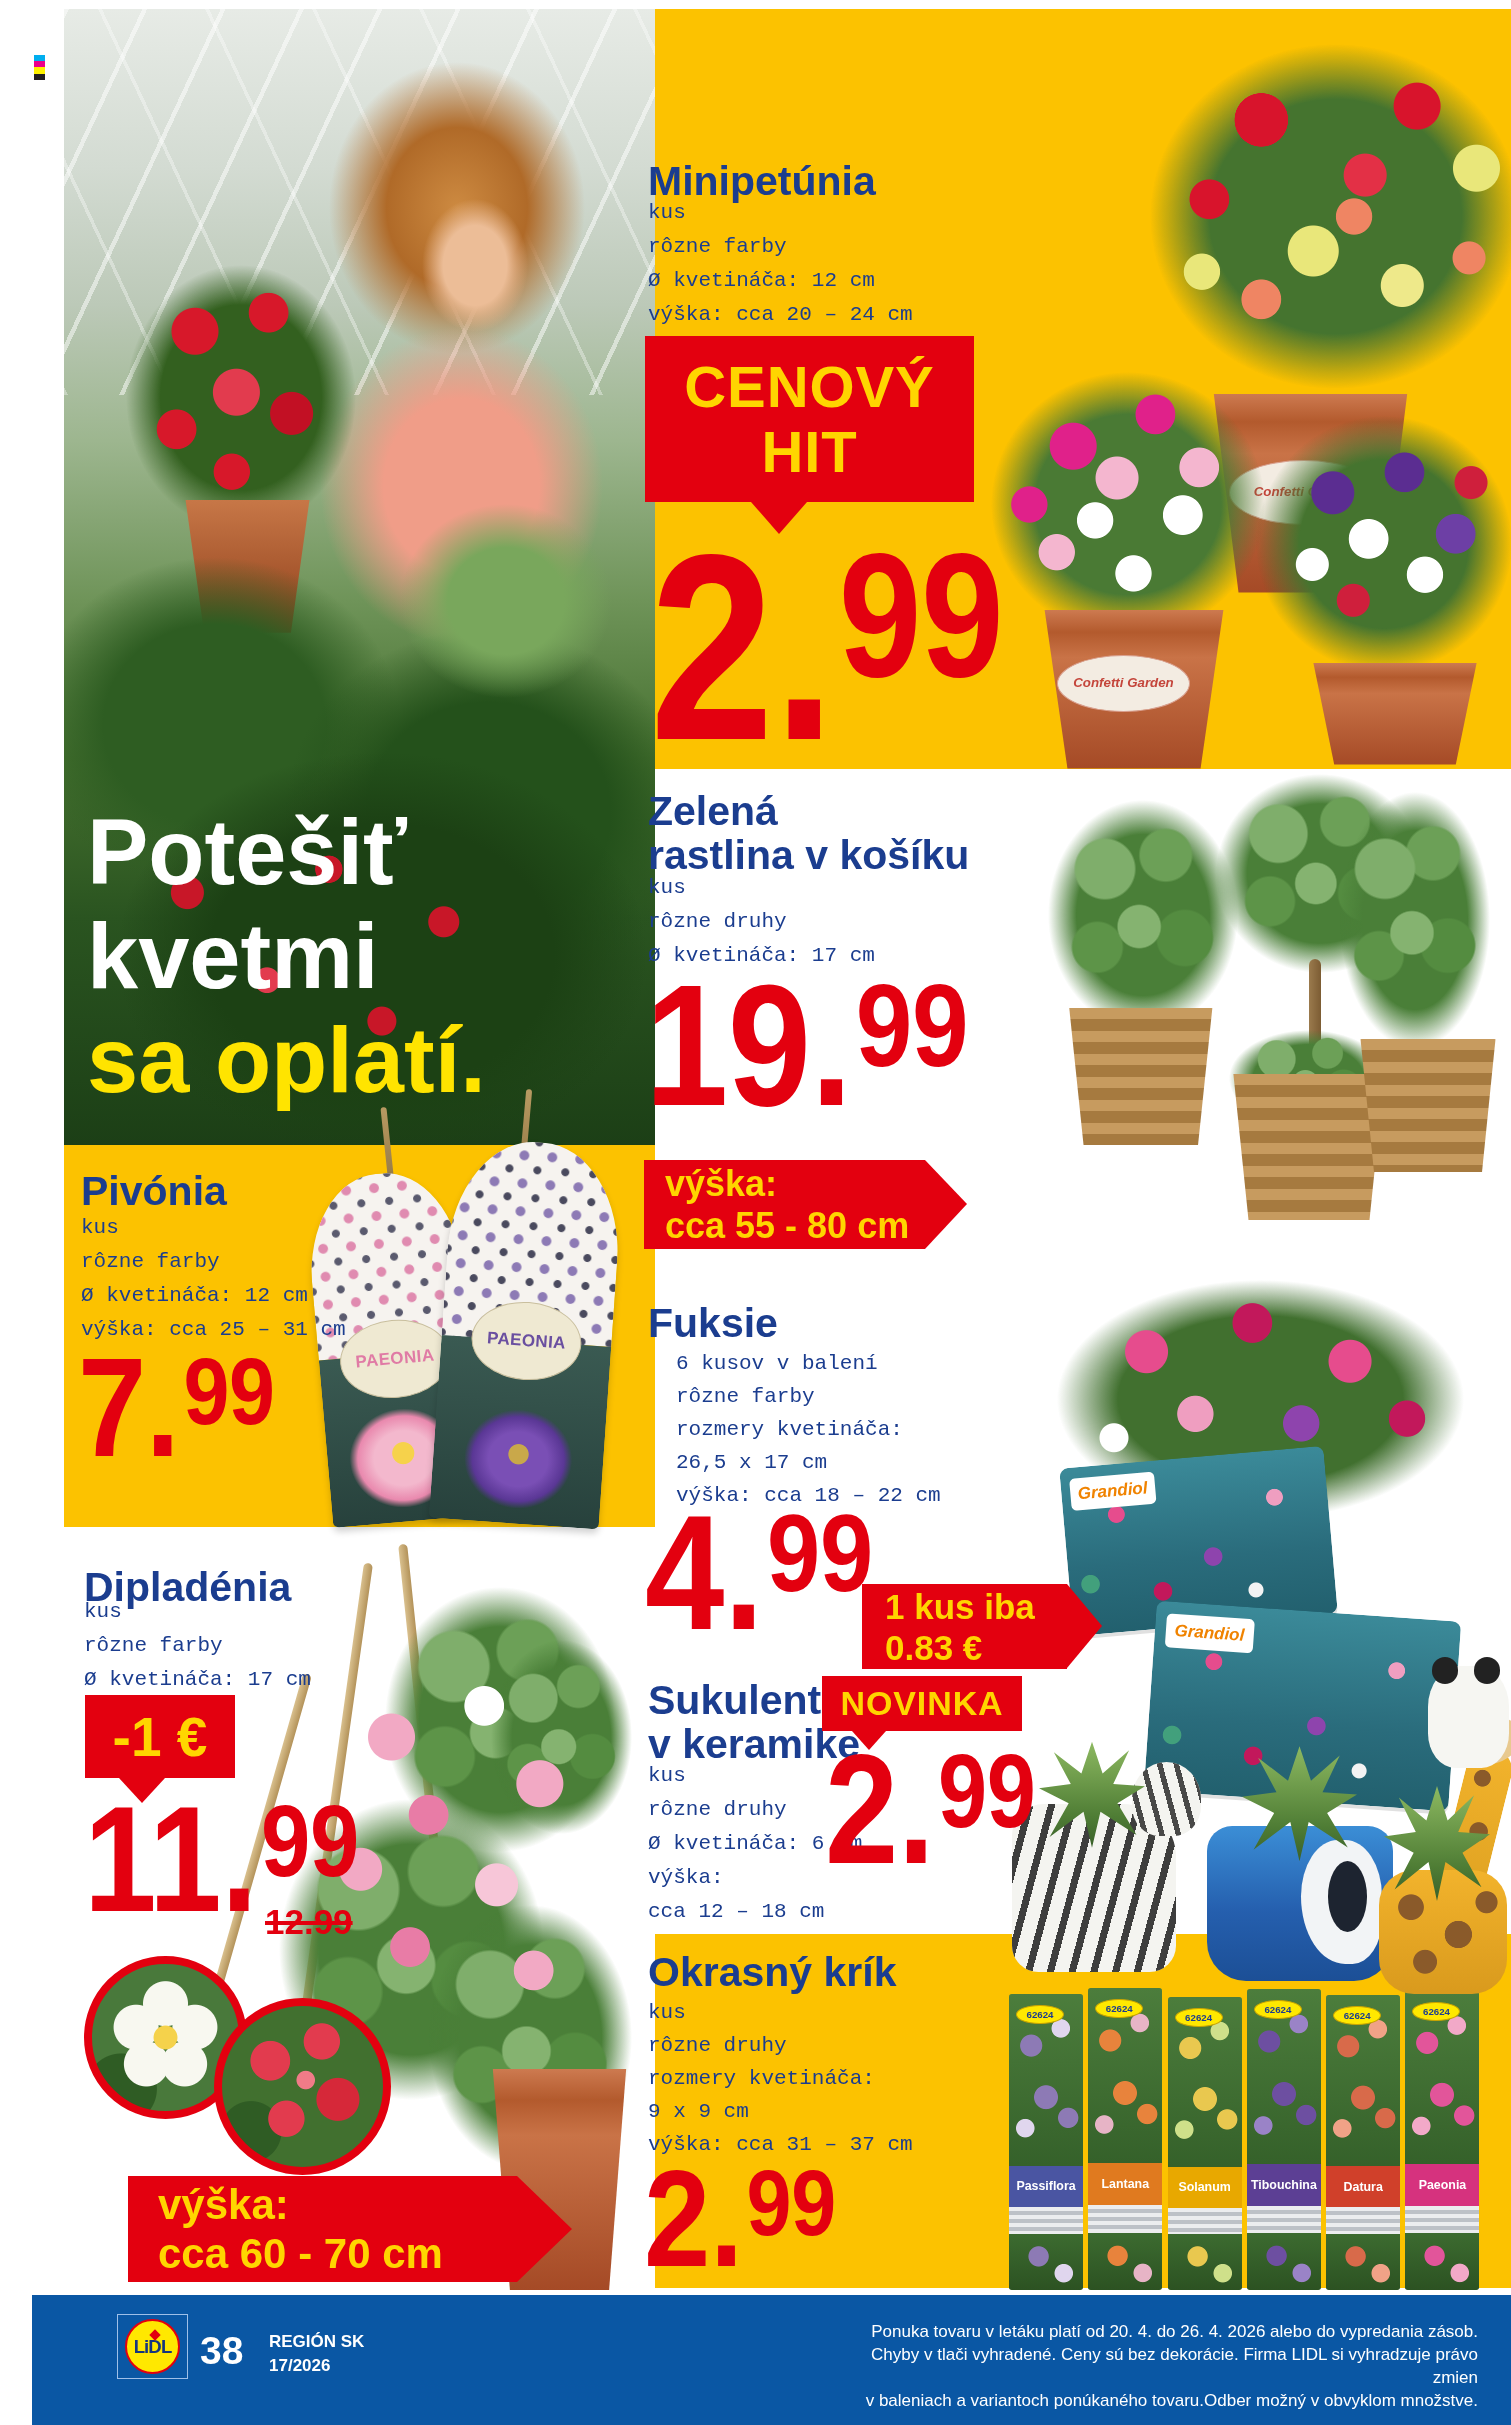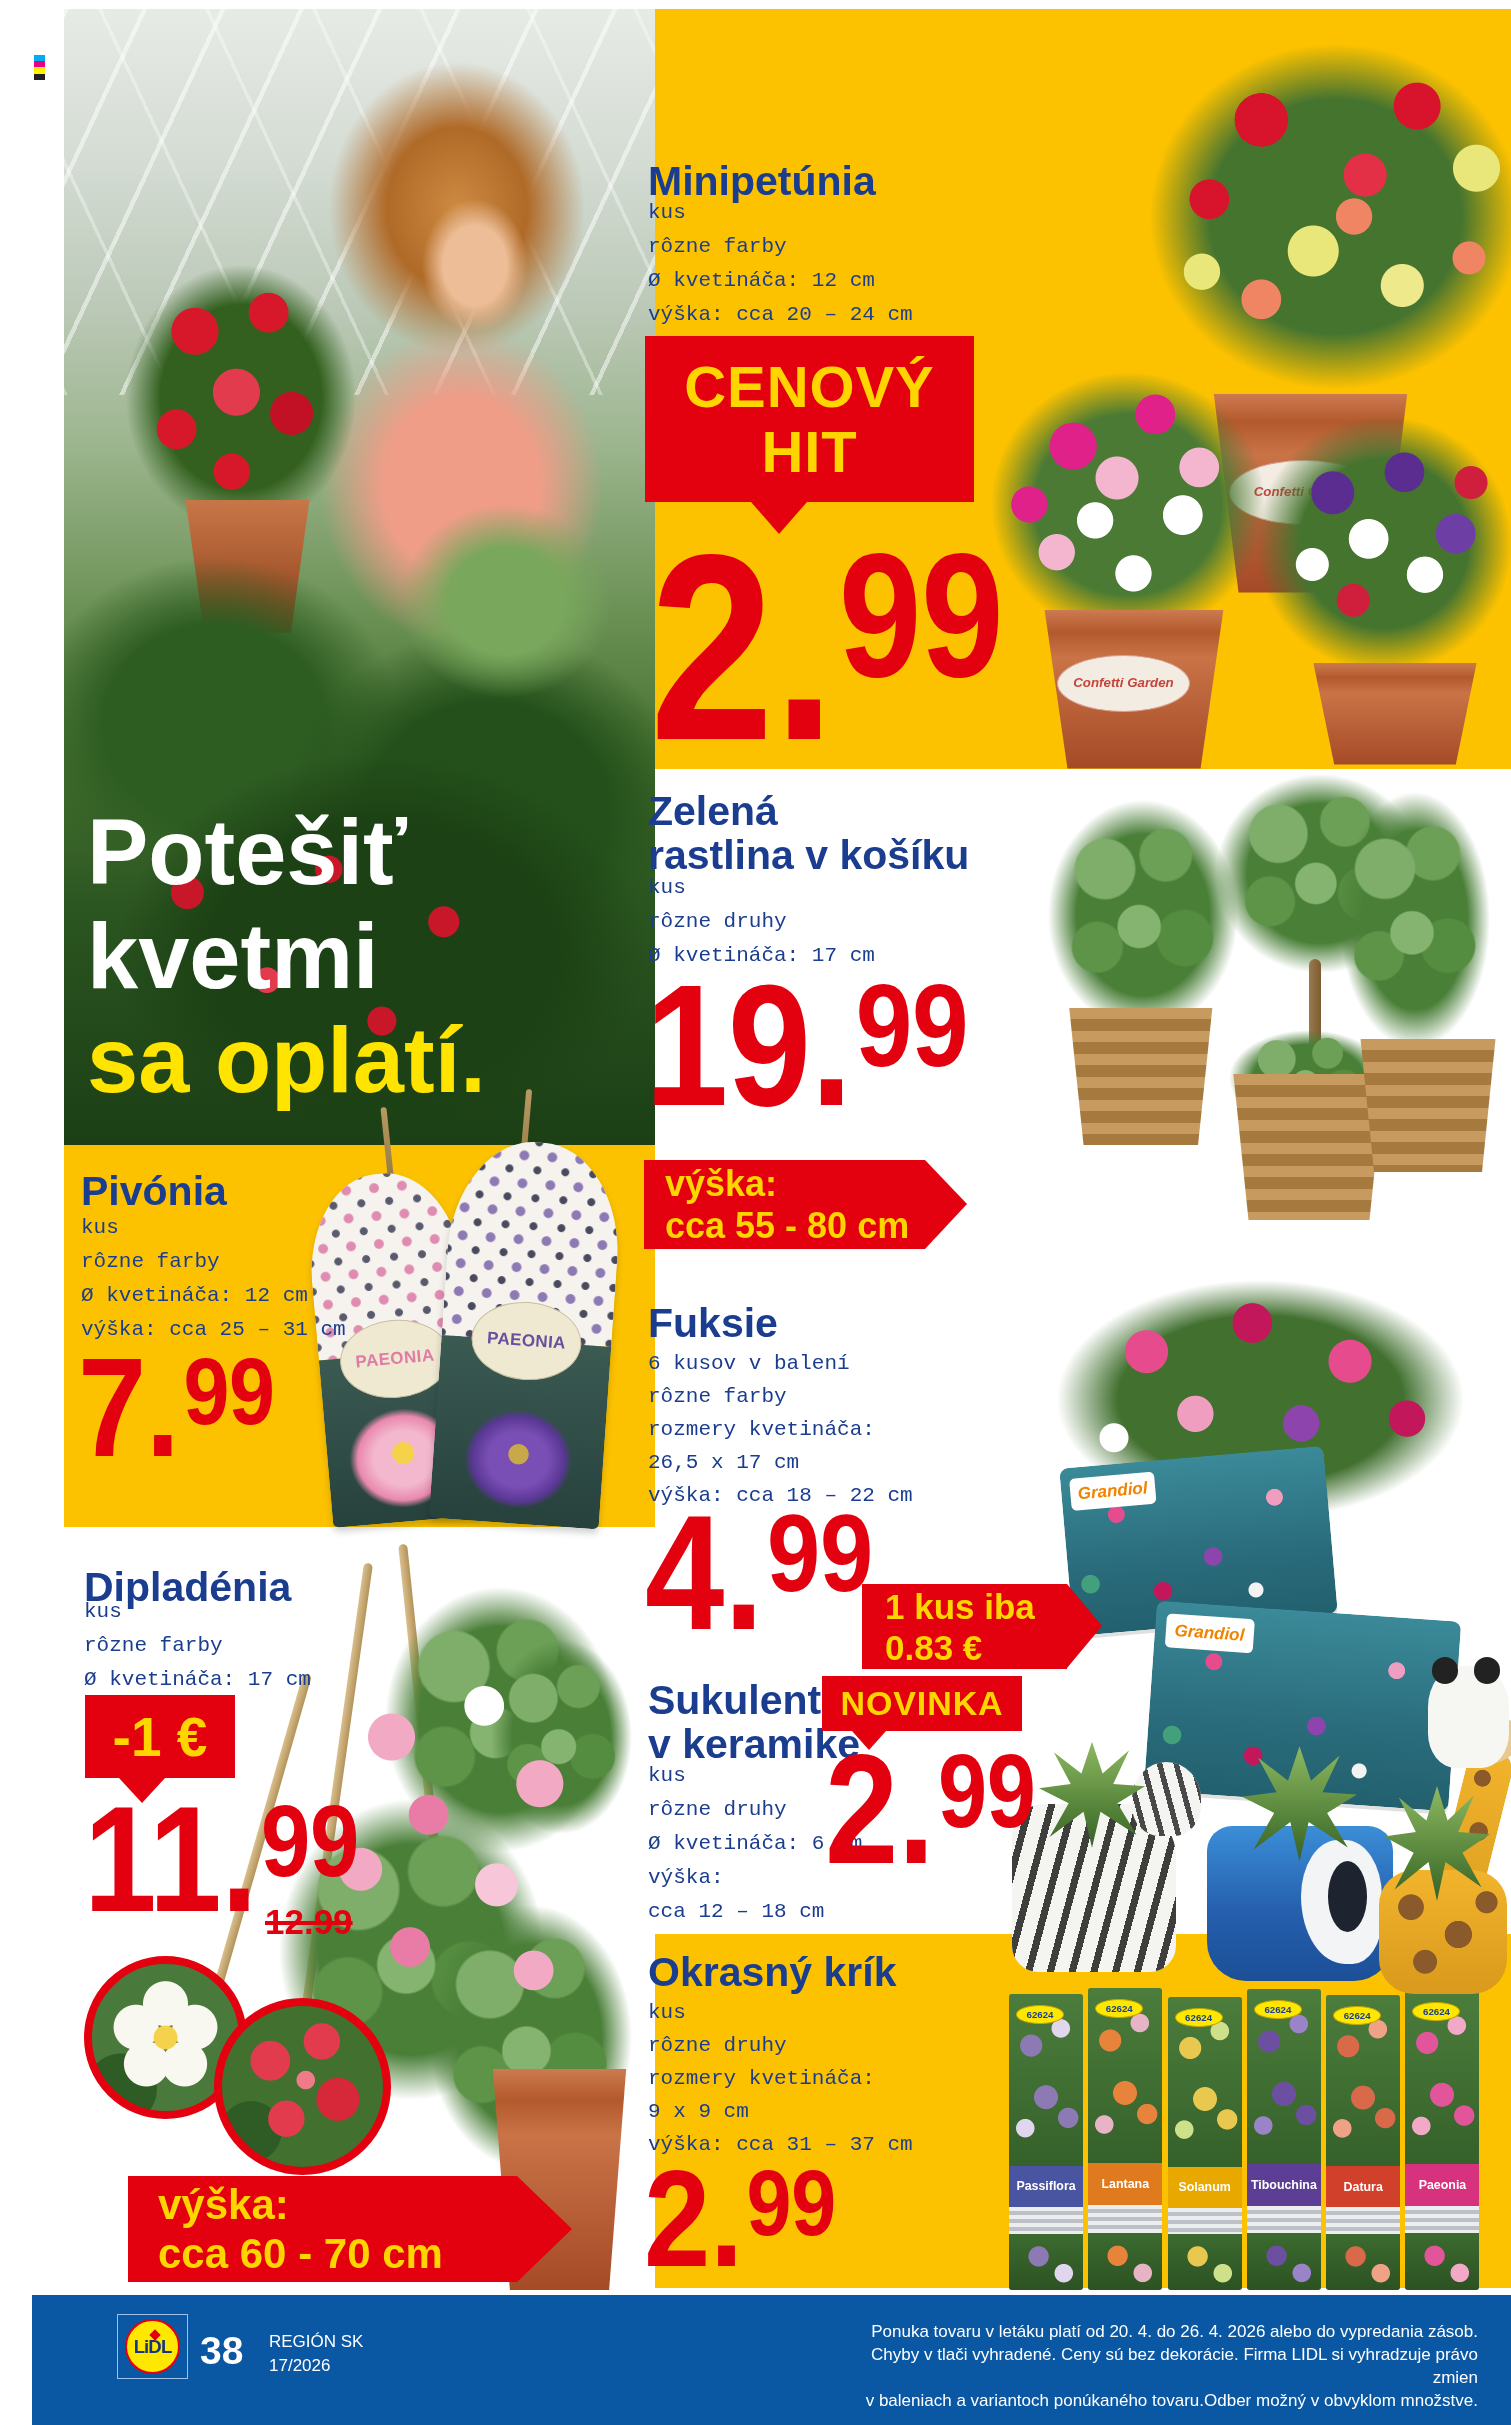--- a/index.html
+++ b/index.html
@@ -256,21 +256,21 @@
 
   
   #footer{left:0;top:2295px;width:1512px;height:131px;background:var(--blue);z-index:8;}
   #lidl-logo{position:absolute;left:85px;top:19.4px;width:71px;height:65px;background:var(--blue);
     border:1.8px solid #9fc0e8;display:flex;align-items:center;justify-content:center;}
   #lidl-circle{position:relative;width:55px;height:55px;background:#ffe800;border:2.7px solid var(--red);
     border-radius:50%;display:flex;align-items:center;justify-content:center;}
   #lidl-circle span{font-size:18.6px;font-weight:700;color:#15357e;letter-spacing:-0.9px;}
   #lidl-dot{position:absolute;width:8px;height:8px;background:var(--red);top:9.7px;left:24px;transform:rotate(45deg);}
   #page-number{position:absolute;left:168px;top:34px;color:#fff;font-weight:700;font-size:39px;}
-  #region{position:absolute;left:237px;top:35px;color:#fff;font-weight:400;font-size:17px;line-height:24px;}
+  #region{position:absolute;left:237px;top:35px;color:#fff;font-weight:700;font-size:17px;line-height:24px;}
   #legal{position:absolute;right:66px;top:25px;width:619px;text-align:right;color:#fff;font-size:17px;line-height:23px;}
 </style>
 </head>
 <body>
 
 <div id="page">
 
   <div class="panel" id="panel-yellow-tr"></div>
   <div class="panel" id="panel-white-r"></div>
   <div class="panel" id="panel-yellow-br"></div>
@@ -354,21 +354,21 @@
     <div class="basket" style="left:13.3px;top:243px;width:159px;height:137px;"></div>
     <div class="leafy" style="left:168px;top:8.8px;width:208px;height:199px;"></div>
     <div class="trunk" style="left:261px;top:194px;width:12.4px;height:133px;"></div>
     <div class="leafy" style="left:181px;top:265px;width:159px;height:97px;"></div>
     <div class="basket" style="left:177px;top:309px;width:168px;height:146px;"></div>
     <div class="leafy" style="left:292px;top:26.5px;width:150px;height:256px;border-radius:45% 45% 30% 30%;"></div>
     <div class="basket" style="left:305px;top:274px;width:150px;height:133px;"></div>
   </div>
 
   <div class="p-title" style="left:648px;top:1301px;">Fuksie</div>
-  <div class="p-lines" style="left:648px;top:1347px;line-height:33px;">
+  <div class="p-lines" style="left:676px;top:1347px;line-height:33px;">
     <div>6 kusov v balení</div>
     <div>rôzne farby</div>
     <div>rozmery kvetináča:</div>
     <div>26,5 x 17 cm</div>
     <div>výška: cca 18 – 22 cm</div>
   </div>
   <div class="price" style="left:645px;top:1507px;--pw:164px;--pc:110px;transform:scaleX(.87);">
     <span class="pw">4.</span>
     <span class="pc">99</span>
   </div>

